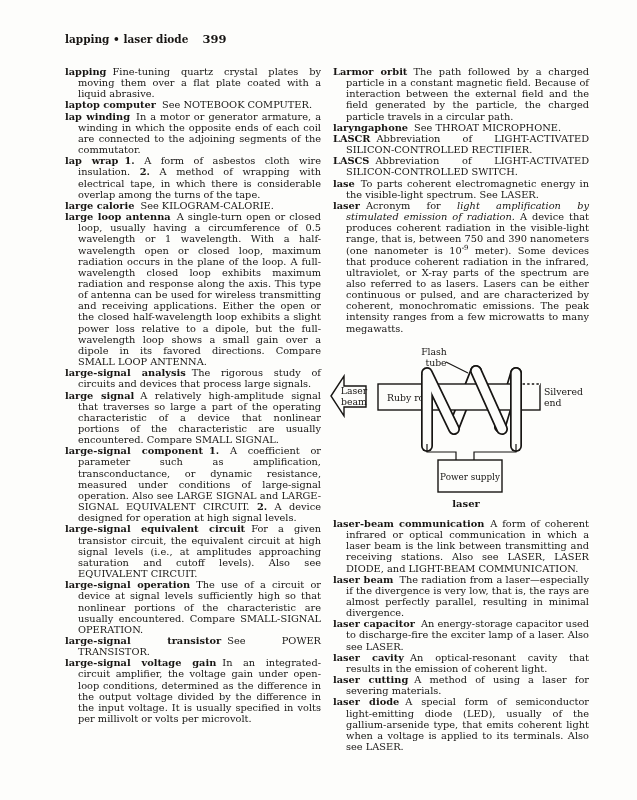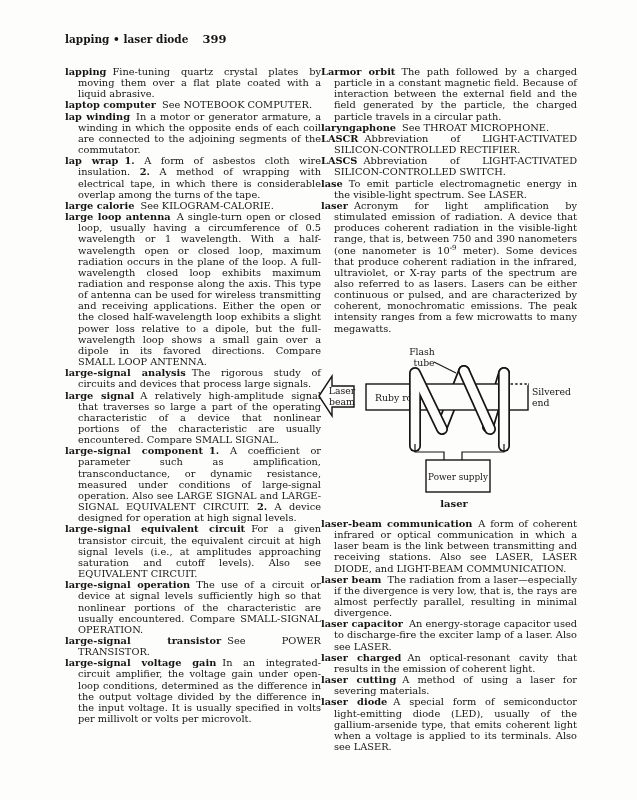--- a/index.html
+++ b/index.html
@@ -7,32 +7,32 @@
     width:637px;height:800px;background:#fdfdfb;color:#171513;
     font-family:"DejaVu Serif","Liberation Serif",serif;
     -webkit-font-smoothing:antialiased;overflow:hidden;
   }
   .header{
     padding:33px 57px 0 65px;
     font-weight:bold;font-size:10.5px;line-height:12px;
   }
   .header .pagenum{margin-left:14px;font-size:11.5px;}
   .columns{
-    display:flex;
+    display:flex;gap:12px;
     padding:21px 50px 0 65px;
   }
   .col{
     width:256px;flex:0 0 256px;
     font-size:9.8px;line-height:11.15px;
     text-align:justify;
   }
   .entry{padding-left:13px;text-indent:-13px;margin:0;}
   .term{font-weight:bold;margin-right:6px;}
   .seg-b{font-weight:bold;}
-  .seg-i{}
+  .seg-i{font-style:italic;}
   sup.seg-sup{font-size:7px;line-height:0;vertical-align:super;}
   figure{margin:11px 0 0 -5px;padding:0;width:276px;}
   figure svg{display:block;}
   figcaption{
     text-align:center;font-weight:bold;font-size:10px;
     margin:3px 0 9px 0;
   }
   .fig-label{font-size:9.3px;fill:#171513;font-family:"DejaVu Serif","Liberation Serif",serif;}
   .fig-label-small{font-size:8.8px;fill:#171513;font-family:"DejaVu Serif","Liberation Serif",serif;}
   .tube-black{fill:none;stroke:#171513;stroke-width:12;stroke-linecap:round;}
@@ -65,21 +65,21 @@
         <div class="entry"><b class="term">large-signal transistor</b><span><span class="seg-n">See POWER TRANSISTOR.</span></span></div>
         <div class="entry"><b class="term">large-signal voltage gain</b><span><span class="seg-n">In an integrated-circuit amplifier, the voltage gain under open-loop conditions, determined as the difference in the output voltage divided by the difference in the input voltage. It is usually specified in volts per millivolt or volts per microvolt.</span></span></div>
       </div>
 
     <div class="col">
       <div id="col-right-top">
           <div class="entry"><b class="term">Larmor orbit</b><span><span class="seg-n">The path followed by a charged particle in a constant magnetic field. Because of interaction between the external field and the field generated by the particle, the charged particle travels in a circular path.</span></span></div>
           <div class="entry"><b class="term">laryngaphone</b><span><span class="seg-n">See THROAT MICROPHONE.</span></span></div>
           <div class="entry"><b class="term">LASCR</b><span><span class="seg-n">Abbreviation of LIGHT-ACTIVATED SILICON-CONTROLLED RECTIFIER.</span></span></div>
           <div class="entry"><b class="term">LASCS</b><span><span class="seg-n">Abbreviation of LIGHT-ACTIVATED SILICON-CONTROLLED SWITCH.</span></span></div>
-          <div class="entry"><b class="term">lase</b><span><span class="seg-n">To emit particle electromagnetic energy in the visible-light spectrum. See LASER.</span></span></div>
+          <div class="entry"><b class="term">lase</b><span><span class="seg-n">To parts coherent electromagnetic energy in the visible-light spectrum. See LASER.</span></span></div>
           <div class="entry"><b class="term">laser</b><span><span class="seg-n">Acronym for </span><span class="seg-i">light amplification by stimulated emission of radiation</span><span class="seg-n">. A device that produces coherent radiation in the visible-light range, that is, between 750 and 390 nanometers (one nanometer is 10</span><sup class="seg-sup">-9</sup><span class="seg-n"> meter). Some devices that produce coherent radiation in the infrared, ultraviolet, or X-ray parts of the spectrum are also referred to as lasers. Lasers can be either continuous or pulsed, and are characterized by coherent, monochromatic emissions. The peak intensity ranges from a few microwatts to many megawatts.</span></span></div>
         </div>
 
       <figure>
         <svg width="276" height="150" viewBox="0 0 276 150">
 
           <text class="fig-label" text-anchor="middle" x="106" y="10">Flash</text>
           <text class="fig-label" text-anchor="middle" x="108" y="21">tube</text>
           <line class="wire" x1="118" y1="17" x2="140" y2="28"></line>
 
@@ -119,19 +119,19 @@
           <rect class="outline" x="110" y="115" width="64" height="32"></rect>
           <text class="fig-label-small" text-anchor="middle" x="142" y="135">Power supply</text>
         </svg>
         <figcaption>laser</figcaption>
       </figure>
 
       <div id="col-right-bottom">
           <div class="entry"><b class="term">laser-beam communication</b><span><span class="seg-n">A form of coherent infrared or optical communication in which a laser beam is the link between transmitting and receiving stations. Also see LASER, LASER DIODE, and LIGHT-BEAM COMMUNICATION.</span></span></div>
           <div class="entry"><b class="term">laser beam</b><span><span class="seg-n">The radiation from a laser—especially if the divergence is very low, that is, the rays are almost perfectly parallel, resulting in minimal divergence.</span></span></div>
           <div class="entry"><b class="term">laser capacitor</b><span><span class="seg-n">An energy-storage capacitor used to discharge-fire the exciter lamp of a laser. Also see LASER.</span></span></div>
-          <div class="entry"><b class="term">laser charged</b><span><span class="seg-n">An optical-resonant cavity that results in the emission of coherent light.</span></span></div>
+          <div class="entry"><b class="term">laser cavity</b><span><span class="seg-n">An optical-resonant cavity that results in the emission of coherent light.</span></span></div>
           <div class="entry"><b class="term">laser cutting</b><span><span class="seg-n">A method of using a laser for severing materials.</span></span></div>
           <div class="entry"><b class="term">laser diode</b><span><span class="seg-n">A special form of semiconductor light-emitting diode (LED), usually of the gallium-arsenide type, that emits coherent light when a voltage is applied to its terminals. Also see LASER.</span></span></div>
         </div>
     </div>
   </div>
 </div>
 
 </body></html>

